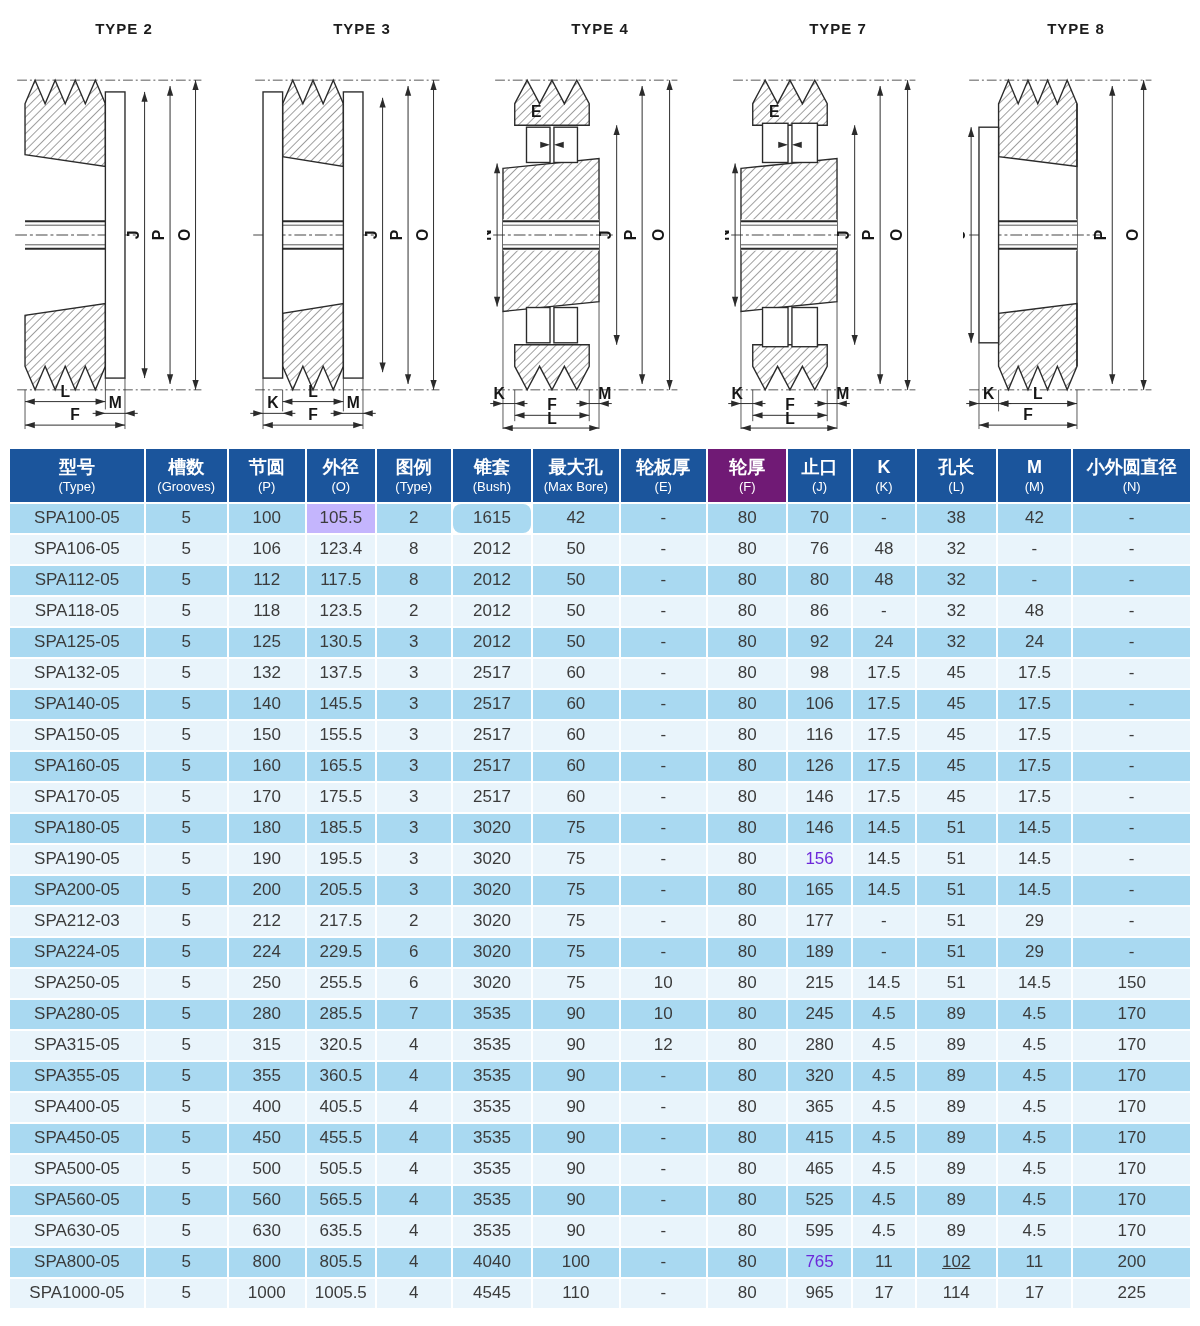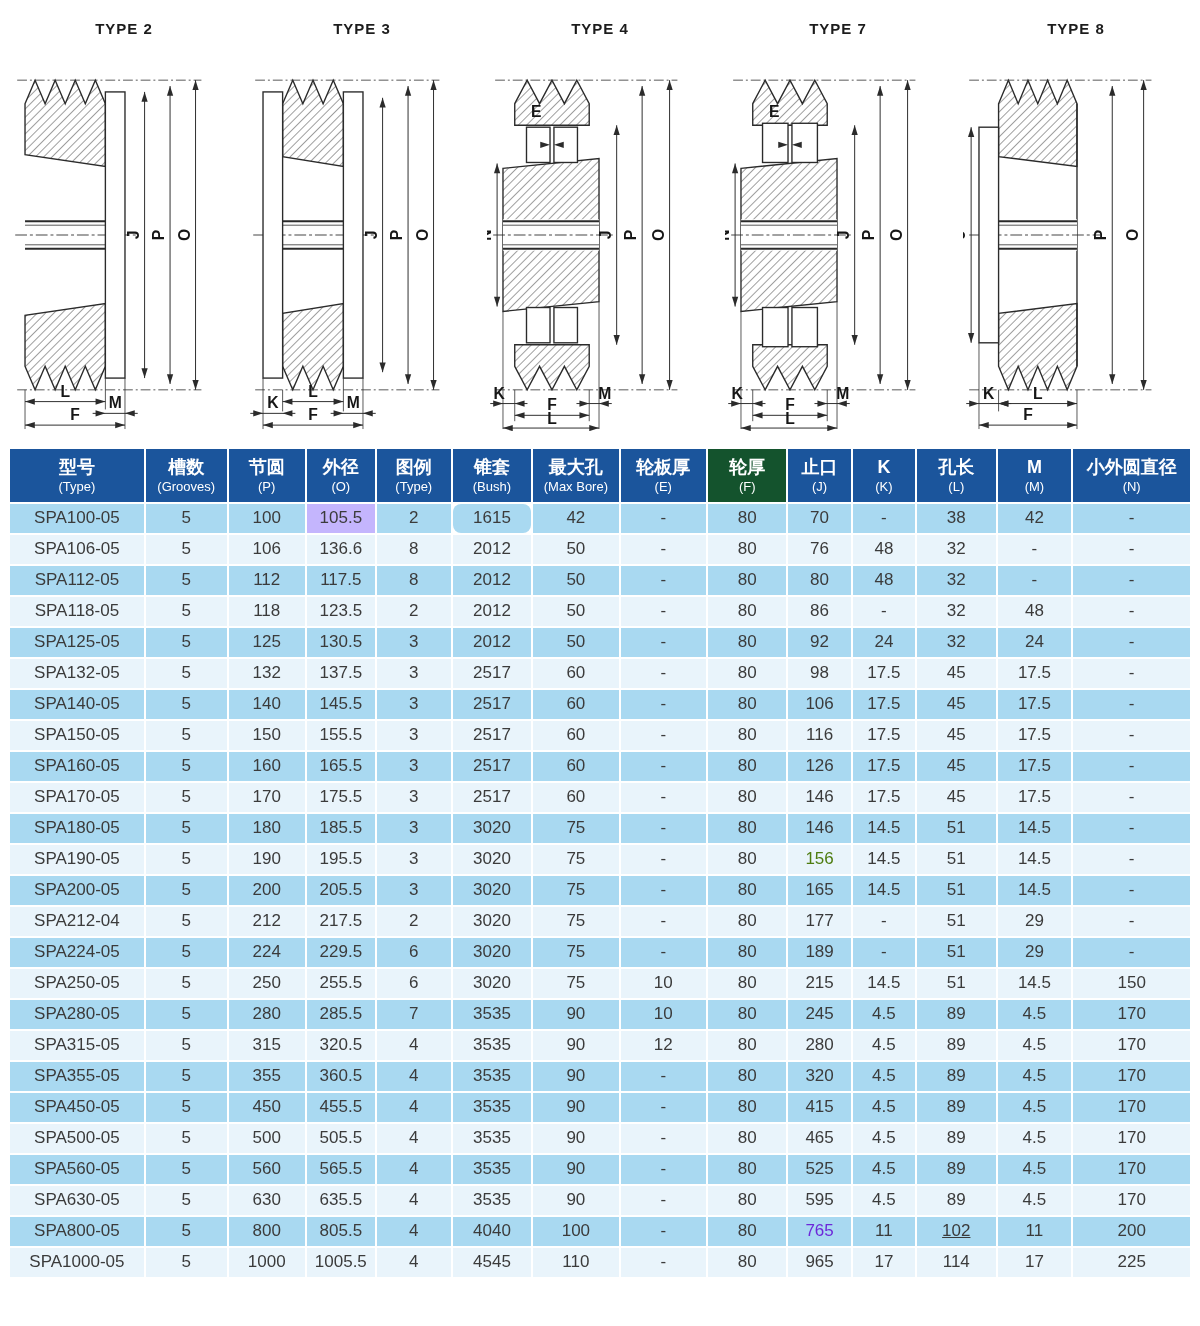--- a/index.html
+++ b/index.html
@@ -366,21 +366,21 @@
               <span class="en">(Bush)</span>
             </th>
             <th style="background: rgb(27, 85, 156); color: rgb(255, 255, 255);">
               <span class="zh">最大孔</span>
               <span class="en">(Max Bore)</span>
             </th>
             <th style="background: rgb(27, 85, 156); color: rgb(255, 255, 255);">
               <span class="zh">轮板厚</span>
               <span class="en">(E)</span>
             </th>
-            <th style="background: #14532d; color: rgb(255, 255, 255);">
+            <th style="background: #701a75; color: rgb(255, 255, 255);">
               <span class="zh">轮厚</span>
               <span class="en">(F)</span>
             </th>
             <th style="background: rgb(27, 85, 156); color: rgb(255, 255, 255);">
               <span class="zh">止口</span>
               <span class="en">(J)</span>
             </th>
             <th style="background: rgb(27, 85, 156); color: rgb(255, 255, 255);">
               <span class="zh">K</span>
               <span class="en">(K)</span>
@@ -413,21 +413,21 @@
             <td style="background: rgb(169, 217, 241); color: rgb(59, 59, 59);">70</td>
             <td style="background: rgb(169, 217, 241); color: rgb(59, 59, 59);">-</td>
             <td style="background: rgb(169, 217, 241); color: rgb(59, 59, 59);">38</td>
             <td style="background: rgb(169, 217, 241); color: rgb(59, 59, 59);">42</td>
             <td style="background: rgb(169, 217, 241); color: rgb(59, 59, 59);">-</td>
           </tr>
           <tr>
             <td style="background: rgb(233, 244, 251); color: rgb(59, 59, 59); margin-top: 32px;">SPA106-05</td>
             <td style="background: rgb(233, 244, 251); color: rgb(59, 59, 59);">5</td>
             <td style="background: rgb(233, 244, 251); color: rgb(59, 59, 59);">106</td>
-            <td style="background: rgb(233, 244, 251); color: rgb(59, 59, 59);">136.6</td>
+            <td style="background: rgb(233, 244, 251); color: rgb(59, 59, 59);">123.4</td>
             <td style="background: rgb(233, 244, 251); color: rgb(59, 59, 59);">8</td>
             <td style="background: rgb(233, 244, 251); color: rgb(59, 59, 59);">2012</td>
             <td style="background: rgb(233, 244, 251); color: rgb(59, 59, 59);">50</td>
             <td style="background: rgb(233, 244, 251); color: rgb(59, 59, 59);">-</td>
             <td style="background: rgb(233, 244, 251); color: rgb(59, 59, 59);">80</td>
             <td style="background: rgb(233, 244, 251); color: rgb(59, 59, 59);">76</td>
             <td style="background: rgb(233, 244, 251); color: rgb(59, 59, 59);">48</td>
             <td style="background: rgb(233, 244, 251); color: rgb(59, 59, 59);">32</td>
             <td style="background: rgb(233, 244, 251); color: rgb(59, 59, 59);">-</td>
             <td style="background: rgb(233, 244, 251); color: rgb(59, 59, 59);">-</td>
@@ -579,21 +579,21 @@
           <tr>
             <td style="background: rgb(233, 244, 251); color: rgb(59, 59, 59);">SPA190-05</td>
             <td style="background: rgb(233, 244, 251); color: rgb(59, 59, 59);">5</td>
             <td style="background: rgb(233, 244, 251); color: rgb(59, 59, 59);">190</td>
             <td style="background: rgb(233, 244, 251); color: rgb(59, 59, 59);">195.5</td>
             <td style="background: rgb(233, 244, 251); color: rgb(59, 59, 59);">3</td>
             <td style="background: rgb(233, 244, 251); color: rgb(59, 59, 59);">3020</td>
             <td style="background: rgb(233, 244, 251); color: rgb(59, 59, 59);">75</td>
             <td style="background: rgb(233, 244, 251); color: rgb(59, 59, 59);">-</td>
             <td style="background: rgb(233, 244, 251); color: rgb(59, 59, 59);">80</td>
-            <td style="background: rgb(233, 244, 251); color: #4d7c0f; margin-top: 12px;">156</td>
+            <td style="background: rgb(233, 244, 251); color: #6d28d9; margin-top: 12px;">156</td>
             <td style="background: rgb(233, 244, 251); color: rgb(59, 59, 59);">14.5</td>
             <td style="background: rgb(233, 244, 251); color: rgb(59, 59, 59);">51</td>
             <td style="background: rgb(233, 244, 251); color: rgb(59, 59, 59);">14.5</td>
             <td style="background: rgb(233, 244, 251); color: rgb(59, 59, 59);">-</td>
           </tr>
           <tr>
             <td style="background: rgb(169, 217, 241); color: rgb(59, 59, 59);">SPA200-05</td>
             <td style="background: rgb(169, 217, 241); color: rgb(59, 59, 59);">5</td>
             <td style="background: rgb(169, 217, 241); color: rgb(59, 59, 59);">200</td>
             <td style="background: rgb(169, 217, 241); color: rgb(59, 59, 59);">205.5</td>
@@ -602,21 +602,21 @@
             <td style="background: rgb(169, 217, 241); color: rgb(59, 59, 59);">75</td>
             <td style="background: rgb(169, 217, 241); color: rgb(59, 59, 59);">-</td>
             <td style="background: rgb(169, 217, 241); color: rgb(59, 59, 59);">80</td>
             <td style="background: rgb(169, 217, 241); color: rgb(59, 59, 59);">165</td>
             <td style="background: rgb(169, 217, 241); color: rgb(59, 59, 59);">14.5</td>
             <td style="background: rgb(169, 217, 241); color: rgb(59, 59, 59);">51</td>
             <td style="background: rgb(169, 217, 241); color: rgb(59, 59, 59);">14.5</td>
             <td style="background: rgb(169, 217, 241); color: rgb(59, 59, 59);">-</td>
           </tr>
           <tr>
-            <td style="background: rgb(233, 244, 251); color: rgb(59, 59, 59);">SPA212-04</td>
+            <td style="background: rgb(233, 244, 251); color: rgb(59, 59, 59);">SPA212-03</td>
             <td style="background: rgb(233, 244, 251); color: rgb(59, 59, 59);">5</td>
             <td style="background: rgb(233, 244, 251); color: rgb(59, 59, 59);">212</td>
             <td style="background: rgb(233, 244, 251); color: rgb(59, 59, 59);">217.5</td>
             <td style="background: rgb(233, 244, 251); color: rgb(59, 59, 59);">2</td>
             <td style="background: rgb(233, 244, 251); color: rgb(59, 59, 59);">3020</td>
             <td style="background: rgb(233, 244, 251); color: rgb(59, 59, 59);">75</td>
             <td style="background: rgb(233, 244, 251); color: rgb(59, 59, 59);">-</td>
             <td style="background: rgb(233, 244, 251); color: rgb(59, 59, 59);">80</td>
             <td style="background: rgb(233, 244, 251); color: rgb(59, 59, 59);">177</td>
             <td style="background: rgb(233, 244, 251); color: rgb(59, 59, 59);">-</td>
@@ -696,20 +696,36 @@
             <td style="background: rgb(169, 217, 241); color: rgb(59, 59, 59);">4</td>
             <td style="background: rgb(169, 217, 241); color: rgb(59, 59, 59);">3535</td>
             <td style="background: rgb(169, 217, 241); color: rgb(59, 59, 59);">90</td>
             <td style="background: rgb(169, 217, 241); color: rgb(59, 59, 59);">-</td>
             <td style="background: rgb(169, 217, 241); color: rgb(59, 59, 59);">80</td>
             <td style="background: rgb(169, 217, 241); color: rgb(59, 59, 59);">320</td>
             <td style="background: rgb(169, 217, 241); color: rgb(59, 59, 59);">4.5</td>
             <td style="background: rgb(169, 217, 241); color: rgb(59, 59, 59);">89</td>
             <td style="background: rgb(169, 217, 241); color: rgb(59, 59, 59);">4.5</td>
             <td style="background: rgb(169, 217, 241); color: rgb(59, 59, 59);">170</td>
+          </tr>
+          <tr>
+            <td style="background: rgb(233, 244, 251); color: rgb(59, 59, 59);">SPA400-05</td>
+            <td style="background: rgb(233, 244, 251); color: rgb(59, 59, 59);">5</td>
+            <td style="background: rgb(233, 244, 251); color: rgb(59, 59, 59);">400</td>
+            <td style="background: rgb(233, 244, 251); color: rgb(59, 59, 59);">405.5</td>
+            <td style="background: rgb(233, 244, 251); color: rgb(59, 59, 59);">4</td>
+            <td style="background: rgb(233, 244, 251); color: rgb(59, 59, 59);">3535</td>
+            <td style="background: rgb(233, 244, 251); color: rgb(59, 59, 59);">90</td>
+            <td style="background: rgb(233, 244, 251); color: rgb(59, 59, 59);">-</td>
+            <td style="background: rgb(233, 244, 251); color: rgb(59, 59, 59);">80</td>
+            <td style="background: rgb(233, 244, 251); color: rgb(59, 59, 59);">365</td>
+            <td style="background: rgb(233, 244, 251); color: rgb(59, 59, 59);">4.5</td>
+            <td style="background: rgb(233, 244, 251); color: rgb(59, 59, 59);">89</td>
+            <td style="background: rgb(233, 244, 251); color: rgb(59, 59, 59);">4.5</td>
+            <td style="background: rgb(233, 244, 251); color: rgb(59, 59, 59);">170</td>
           </tr>
           <tr>
             <td style="background: rgb(169, 217, 241); color: rgb(59, 59, 59); margin-left: 24px;">SPA450-05</td>
             <td style="background: rgb(169, 217, 241); color: rgb(59, 59, 59);">5</td>
             <td style="background: rgb(169, 217, 241); color: rgb(59, 59, 59);">450</td>
             <td style="background: rgb(169, 217, 241); color: rgb(59, 59, 59);">455.5</td>
             <td style="background: rgb(169, 217, 241); color: rgb(59, 59, 59);">4</td>
             <td style="background: rgb(169, 217, 241); color: rgb(59, 59, 59);">3535</td>
             <td style="background: rgb(169, 217, 241); color: rgb(59, 59, 59);">90</td>
             <td style="background: rgb(169, 217, 241); color: rgb(59, 59, 59);">-</td>

